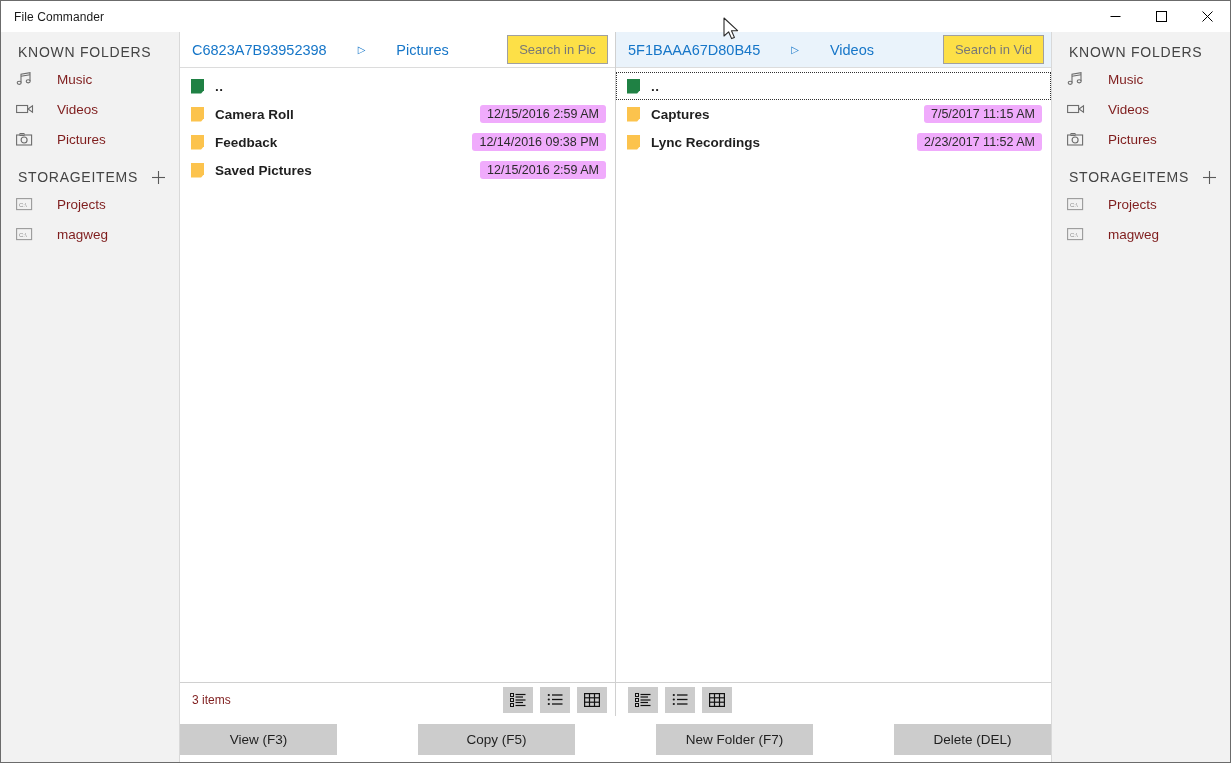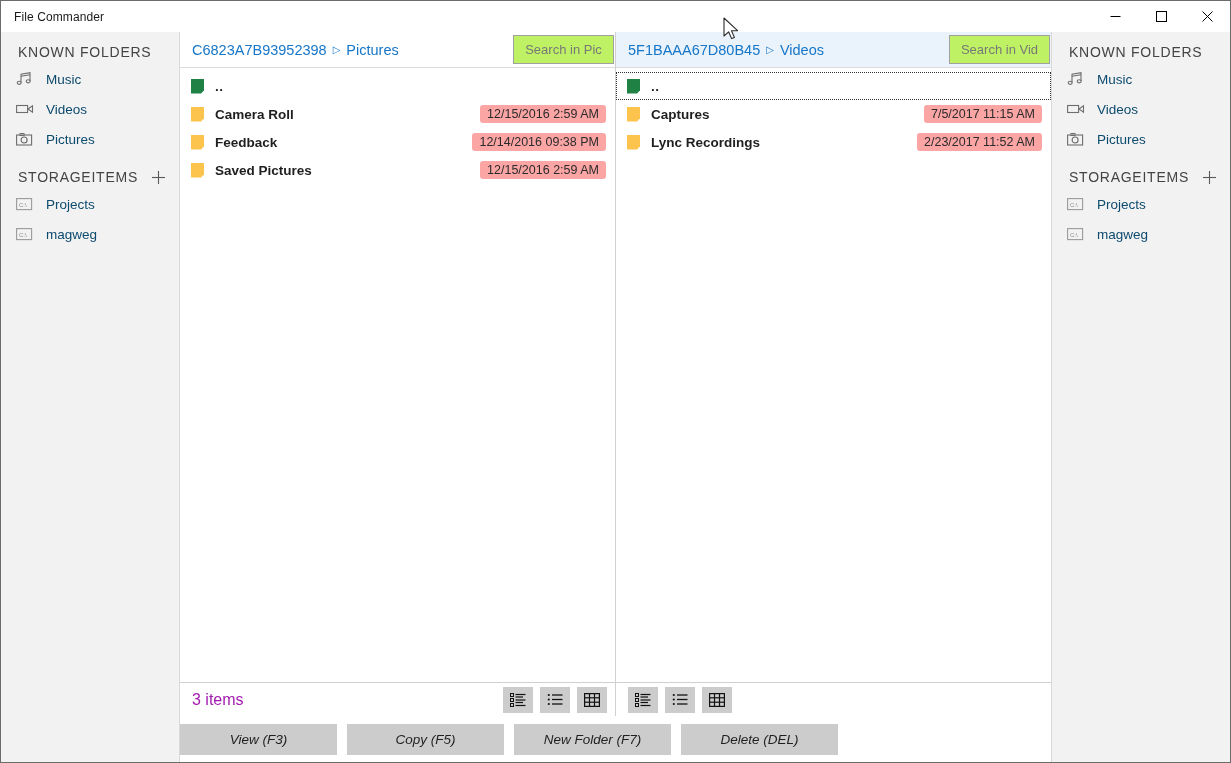--- a/index.html
+++ b/index.html
@@ -101,22 +101,22 @@
     cursor: default;
     box-sizing: border-box;
   }
   .side-icon {
     width: 26px; min-width: 26px;
     display: flex; align-items: center; justify-content: flex-start;
     color: #6d6d6d;
   }
   .side-label {
     font-size: 13.5px;
-    color: #0c4a6e;
-    margin-left: 4px;
+    color: #7f1d1d;
+    margin-left: 15px;
   }
   .side-gap { height: 12px; }
 
   
   .panels {
     flex: 1;
     display: flex;
     min-width: 0;
     flex-direction: column;
   }
@@ -149,38 +149,39 @@
   }
   .panel-header.active { background: #eaf3fb; }
 
   .breadcrumb {
     display: flex;
     align-items: center;
     font-size: 14.5px;
     color: #1676c8;
     white-space: nowrap;
     overflow: hidden;
+    gap: 25px;
   }
   .crumb { cursor: default; }
   .crumb-sep {
     font-size: 10px;
     margin: 0 6px;
     color: #1676c8;
     line-height: 1;
   }
 
   .search-btn {
     position: absolute;
-    right: 1px;
+    right: 7px;
     top: 3px;
     height: 29px;
     width: 101px;
     box-sizing: border-box;
     border: 1px solid #a0a0a0;
-    background: #bef264;
+    background: #fde047;
     color: #787878;
     font-size: 13px;
     font-family: "Liberation Sans", sans-serif;
     text-align: center;
     line-height: 27px;
     overflow: hidden;
     white-space: nowrap;
     cursor: default;
     padding: 0 4px;
   }
@@ -229,66 +230,65 @@
     font-weight: bold;
     flex: 1;
     white-space: nowrap;
     overflow: hidden;
     text-overflow: ellipsis;
   }
   .row-name.updir { font-weight: bold; letter-spacing: 0.5px; }
   .row-date {
     font-size: 12.5px;
     color: #2b2b2b;
-    background: #fca5a5;
+    background: #f0abfc;
     border-radius: 3px;
     padding: 2px 7px;
     white-space: nowrap;
   }
 
   
   .status-bar {
     height: 34px;
     min-height: 34px;
     box-sizing: border-box;
     border-top: 1px solid #d0d0d0;
     display: flex;
     align-items: center;
     padding-left: 12px;
     padding-right: 8px;
     background: #ffffff;
   }
   .status-text {
-    font-size: 16px;
-    color: #a21caf;
+    font-size: 12px;
+    color: #7f1d1d;
     flex: 1;
   }
   .view-modes {
     display: flex;
     gap: 7px;
   }
   .view-btn {
     width: 30px; height: 26px;
     background: #cccccc;
     display: flex; align-items: center; justify-content: center;
     cursor: default;
   }
 
   
   .command-bar {
     height: 46px;
     min-height: 46px;
     background: #ffffff;
     display: flex;
     align-items: center;
-    justify-content: flex-start;
+    justify-content: space-between;
     gap: 10px;
     border-top: 0;
     box-sizing: border-box;
-    font-style: italic;
   }
   .cmd-btn {
     width: 157px;
     height: 31px;
     background: #cccccc;
     color: #1f1f1f;
     font-size: 13.5px;
     font-family: "Liberation Sans", sans-serif;
     display: flex;
     align-items: center;

